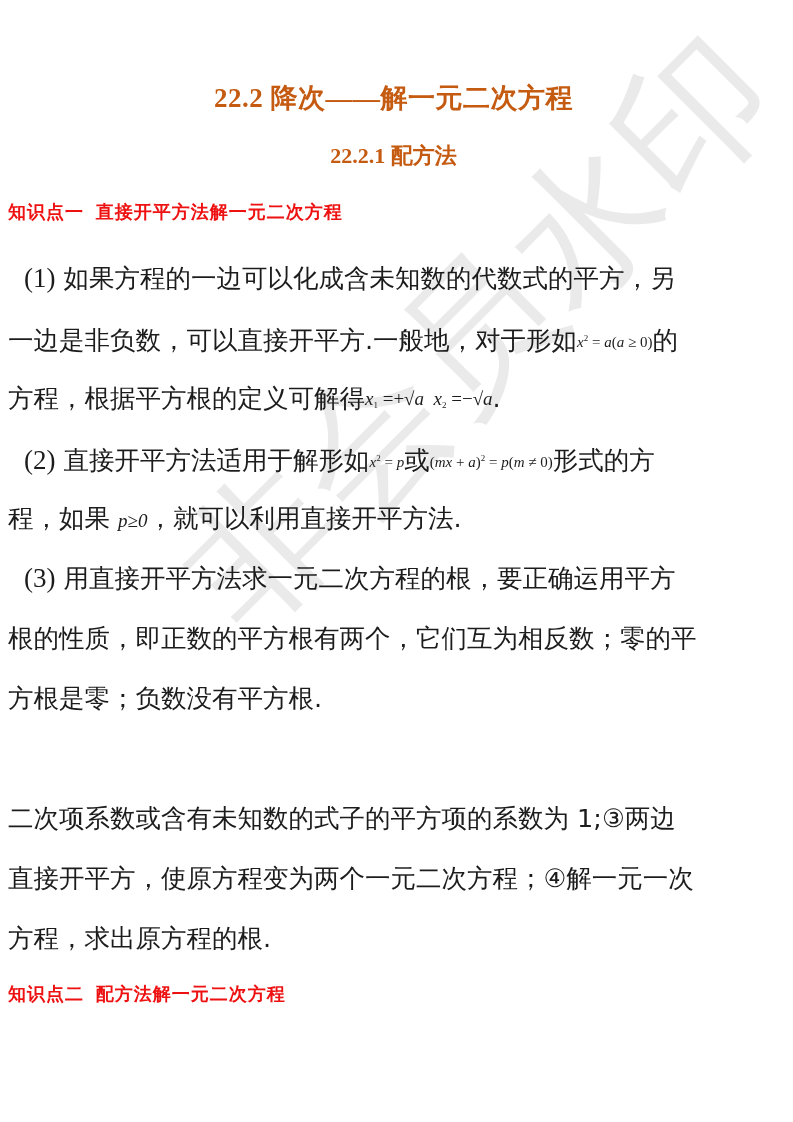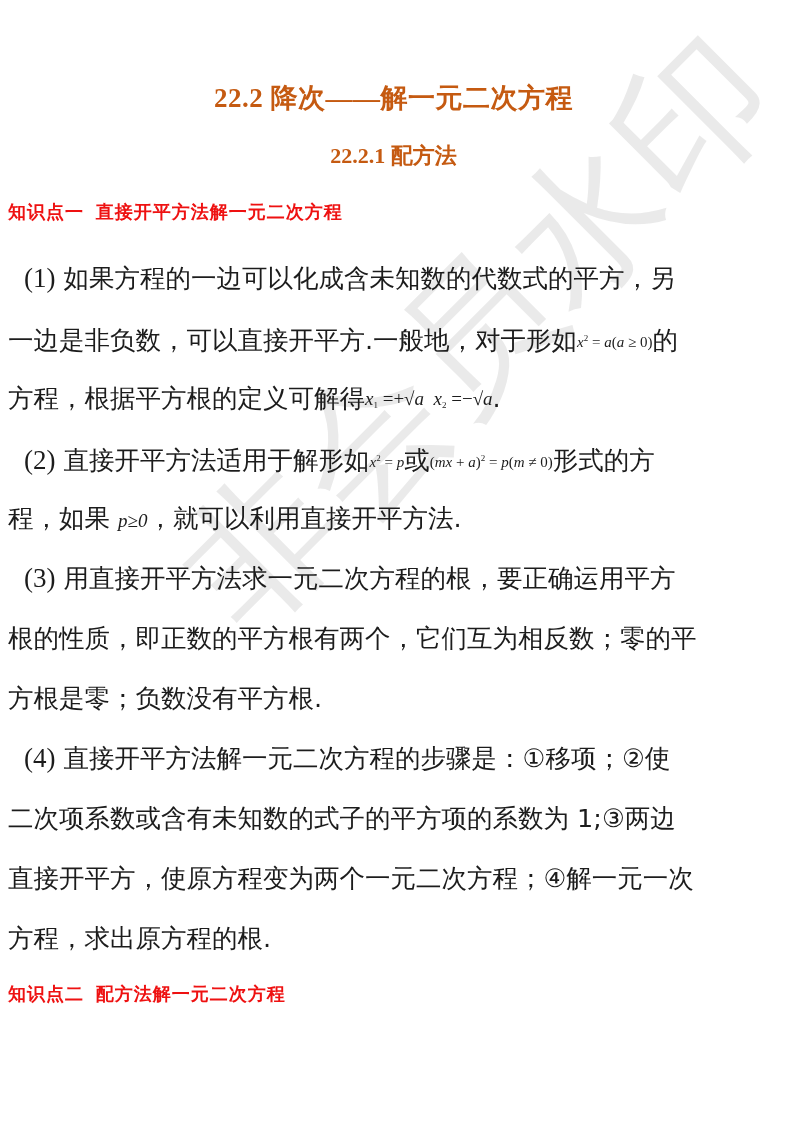--- a/index.html
+++ b/index.html
@@ -78,21 +78,18 @@
   <div class="line" style="top:502px">
     <span>程，如果</span> <span class="ital">p≥0</span><span>，就可以利用直接开平方法.</span>
   </div>
 
   <div class="line" style="top:562px">
     <span style="display:inline-block;width:16px"></span><span class="num">(3)</span> <span>用直接开平方法求一元二次方程的根，要正确运用平方</span>
   </div>
   <div class="line" style="top:622px">根的性质，即正数的平方根有两个，它们互为相反数；零的平</div>
   <div class="line" style="top:682px">方根是零；负数没有平方根.</div>
 
-  <div class="line" style="top:742px">
-    <span style="display:inline-block;width:16px"></span><span class="num">(4)</span> <span>直接开平方法解一元二次方程的步骤是：①移项；②使</span>
-  </div>
   <div class="line" style="top:802px">二次项系数或含有未知数的式子的平方项的系数为 1;③两边</div>
   <div class="line" style="top:862px">直接开平方，使原方程变为两个一元二次方程；④解一元一次</div>
   <div class="line" style="top:922px">方程，求出原方程的根.</div>
 
   <div class="kp" style="top:982px">知识点二   配方法解一元二次方程</div>
 </div>
 
 </body></html>

